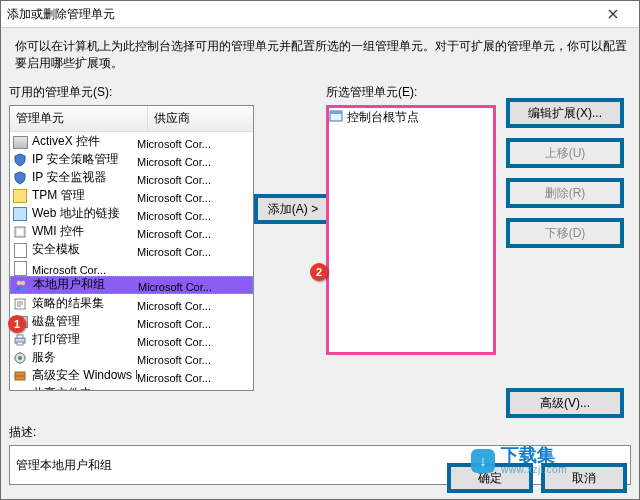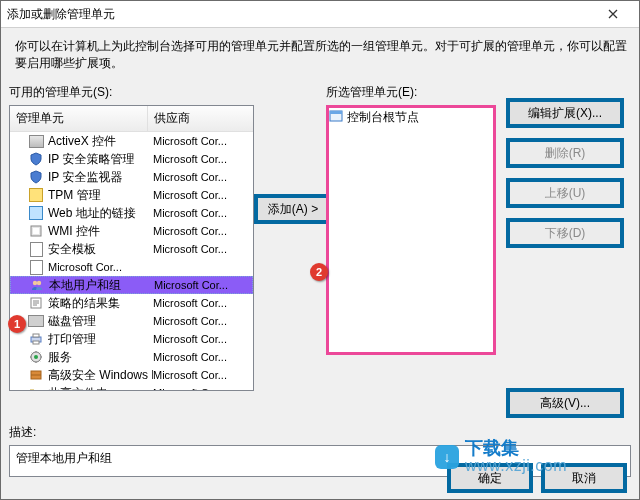--- a/index.html
+++ b/index.html
@@ -13,42 +13,42 @@
 .col-available{width:245px;flex:0 0 245px}
 .col-mid{width:72px;display:flex;flex-direction:column;padding-top:110px}
 .col-selected{width:170px;flex:0 0 170px}
 .col-actions{flex:1;display:flex;flex-direction:column;gap:10px;padding-top:14px;padding-left:10px;padding-right:10px}
 .lbl{display:block;margin-bottom:4px}
 .list-box{background:#fff;border:1px solid #828790;height:286px;position:relative;box-sizing:border-box;overflow:hidden}
 .list-header{display:flex;background:#fff;border-bottom:1px solid #e0e0e0;font-size:12px;color:#000}
 .list-header .h1{width:125px;padding:4px 6px;border-right:1px solid #e0e0e0;background:linear-gradient(#fdfdfd,#ececec)}
 .list-header .h2{flex:1;padding:4px 6px;background:linear-gradient(#fdfdfd,#ececec)}
 .list-body{overflow-y:auto;height:260px}
-.row{display:flex;align-items:center;height:18px;padding:0 18px;cursor:default}
+.row{display:flex;align-items:flex-end;height:18px;padding:0 2px;cursor:default}
 .row.sel{background:#8b5cf6;border:1px dotted #7aa7d8;height:16px}
 .row .ic{width:16px;height:16px;margin-right:4px;display:flex;align-items:center;justify-content:center;font-size:11px}
 .row .nm{width:105px;white-space:nowrap;overflow:hidden}
 .row .vn{flex:1;color:#000;white-space:nowrap;overflow:hidden;font-size:11px}
 .tree-box{background:#fff;border:3px solid #ec4899;height:250px;box-sizing:border-box;}
 .tree-item{display:flex;align-items:center;gap:4px;height:18px}
 .btn{background:#e1e1e1;border:4px solid #0369a1;height:22px;font-size:12px;display:flex;align-items:center;justify-content:center;cursor:default}
 .btn.disabled{color:#8a8a8a;background:#ececec}
 .btn-add{width:70px}
 .action-btn{width:110px}
 .desc-area{margin:6px 8px 0 8px}
-.desc-box{background:#fff;border:1px solid #828790;height:32px;padding:4px 6px;color:#000;box-sizing:border-box}
+.desc-box{background:#fff;border:1px solid #828790;height:40px;padding:11px 6px;color:#000;box-sizing:border-box}
 .bottom-bar{position:absolute;bottom:6px;right:12px;left:12px;display:flex;justify-content:flex-end;gap:8px;align-items:center}
 .bottom-bar .btn{width:78px}
 .badge{position:absolute;width:18px;height:18px;border-radius:50%;background:#e03a2f;color:#fff;font-size:11px;font-weight:bold;display:flex;align-items:center;justify-content:center;box-shadow:1px 1px 2px rgba(0,0,0,.4);z-index:10}
 .badge1{left:7px;top:314px}
 .badge2{left:309px;top:262px}
 .watermark{position:absolute;right:60px;bottom:18px;display:flex;align-items:center;gap:6px;opacity:.95}
 .watermark .wl{width:24px;height:24px;background:#2aa3e0;border-radius:6px;display:flex;align-items:center;justify-content:center;color:#fff;font-weight:bold;font-size:14px}
 .watermark .wt{color:#0a77c8;font-size:18px;font-weight:700;line-height:1}
-.watermark .wu{color:#5aa7d6;font-size:16px;letter-spacing:.5px}
+.watermark .wu{color:#5aa7d6;font-size:10px;letter-spacing:.5px}
 .ic-activex{background:linear-gradient(#e7e7e7,#bcbcbc);border:1px solid #888;width:13px;height:11px}
 .ic-tpm{background:#ffe27a;border:1px solid #caa22a;width:12px;height:12px}
 .ic-web{background:#bfe3ff;border:1px solid #3a89c9;width:12px;height:12px}
 .ic-tmpl{background:#fff;border:1px solid #888;width:11px;height:13px}
 .ic-analysis{background:#fff;border:1px solid #888;width:11px;height:13px;position:relative}
 .ic-disk{background:#d0d0d0;border:1px solid #888;width:14px;height:10px}
 </style>
 </head>
 <body>
 
@@ -225,22 +225,22 @@
                 <rect x="1" y="2" width="12" height="3" fill="#6aa7e6"></rect>
               </svg>
           </span>
           <span>控制台根节点</span>
         </div>
       </div>
     </div>
 
     <div class="col-actions">
       <div class="btn action-btn">编辑扩展(X)...</div>
+      <div class="btn action-btn disabled">上移(U)</div>
       <div class="btn action-btn disabled">删除(R)</div>
-      <div class="btn action-btn disabled">上移(U)</div>
       <div class="btn action-btn disabled">下移(D)</div>
       <div style="flex:1"></div>
       <div class="btn action-btn" style="margin-top:120px">高级(V)...</div>
     </div>
 
   </div>
 
   <div class="desc-area">
     <span class="lbl">描述:</span>
     <div class="desc-box">管理本地用户和组</div>

